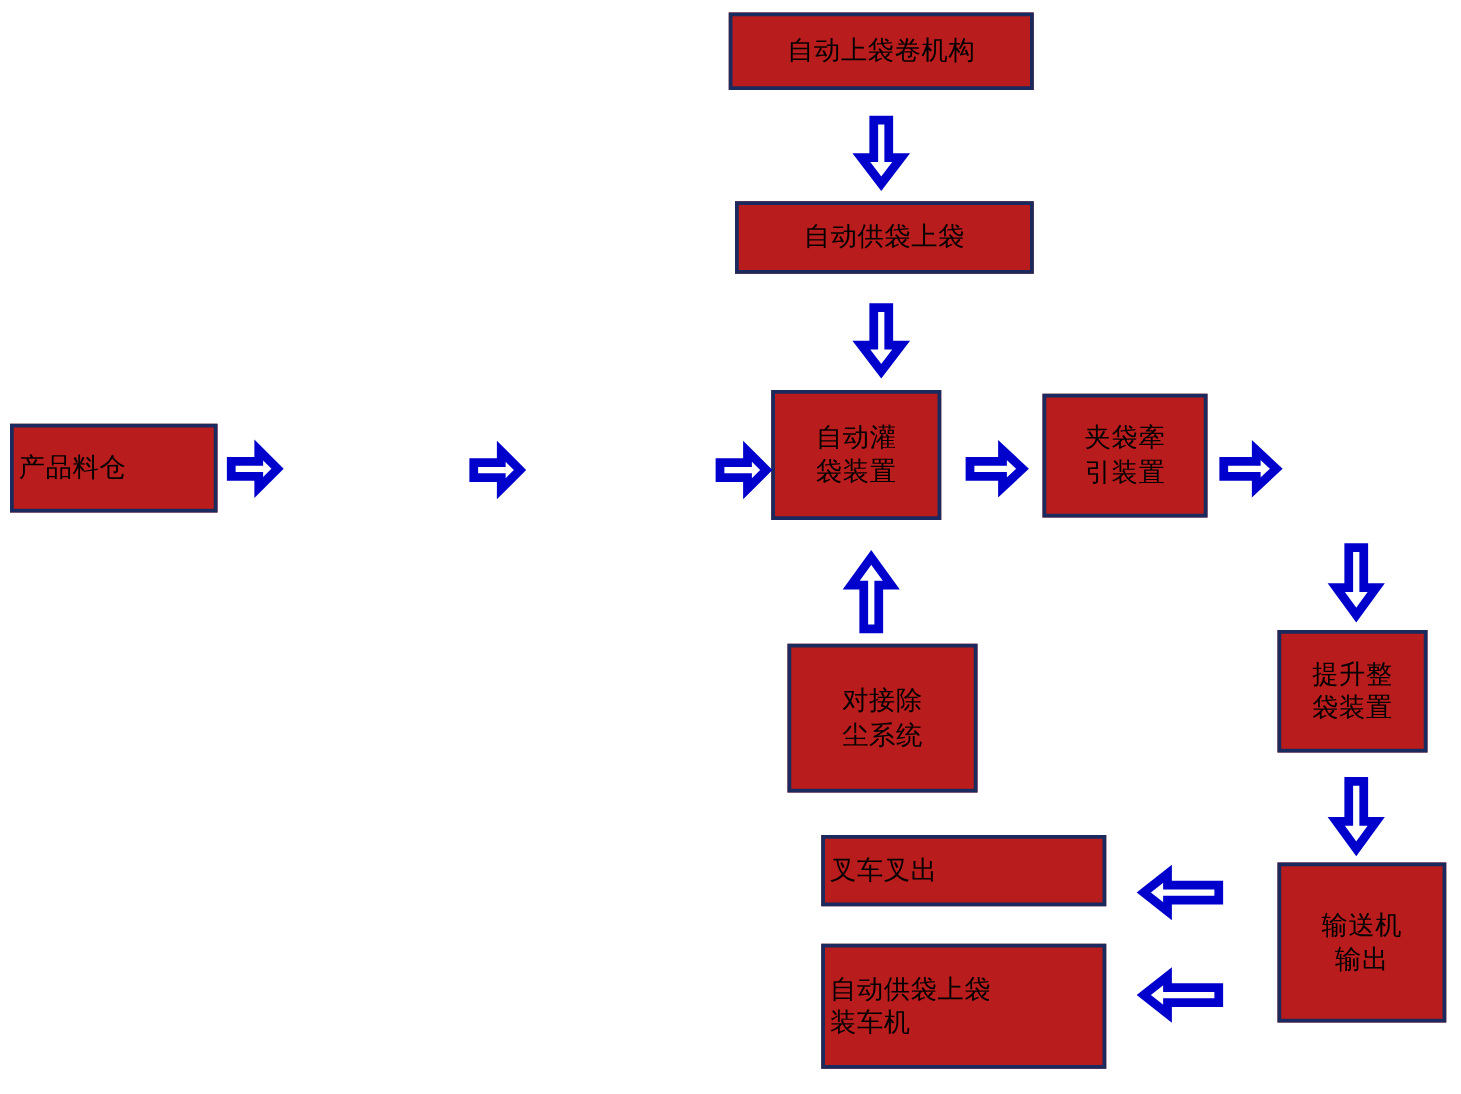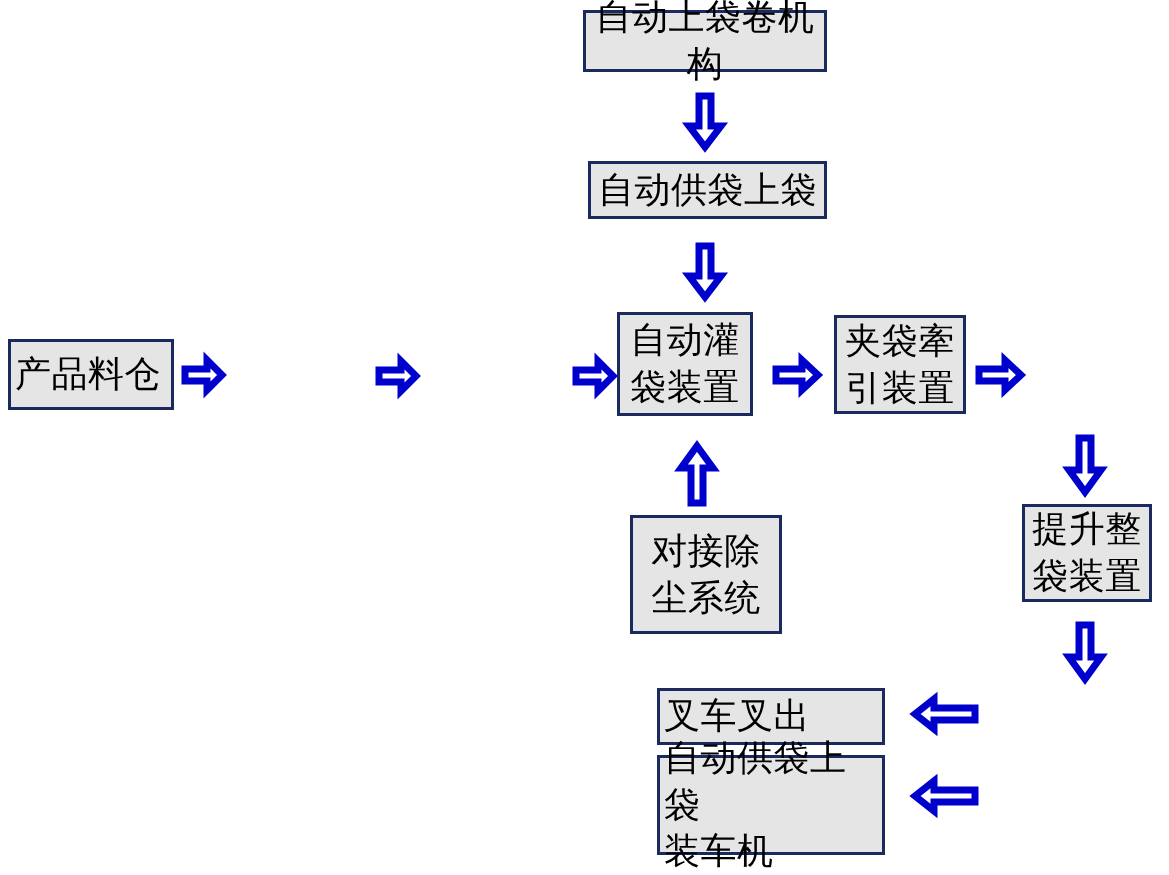--- a/index.html
+++ b/index.html
@@ -13,28 +13,28 @@
     width: 1169px;
     height: 875px;
     background: #ffffff;
     overflow: hidden;
     font-family: "DejaVu Serif", "Liberation Serif", serif;
   }
   .node {
     position: absolute;
     box-sizing: border-box;
     border: 3px solid #1b2a5e;
-    background: #e5e5e5;
+    background: #b91c1c;
     color: #000000;
     display: flex;
     align-items: center;
     justify-content: center;
     text-align: center;
     line-height: 1.30;
-    font-size: 36px;
+    font-size: 21px;
     letter-spacing: 0.5px;
     white-space: pre-line;
     padding: 0 4px;
   }
   .node.left-align {
     justify-content: flex-start;
     text-align: left;
   }
   .arrow {
     position: absolute;
@@ -64,25 +64,27 @@
   <div class="node" style="left:617px; top:312px; width:136px; height:104px;">自动灌
 袋装置</div>
 
   <div class="node" style="left:834px; top:315px; width:132px; height:99px;">夹袋牽
 引装置</div>
 
 
   <div class="node" style="left:630px; top:515px; width:152px; height:119px;">对接除
 尘系统</div>
 
-  <div class="node" style="left:1022px; top:504px; width:130px; height:98px;">提升整
+  <div class="node" style="left:1022px; top:504px; width:120px; height:98px;">提升整
 袋装置</div>
 
+  <div class="node" style="left:1022px; top:690px; width:135px; height:128px;">输送机
+输出</div>
 
-  <div class="node left-align" style="left:657px; top:688px; width:228px; height:57px;">叉车叉出</div>
+  <div class="node left-align" style="left:657px; top:668px; width:228px; height:57px;">叉车叉出</div>
 
   <div class="node left-align" style="left:657px; top:755px; width:228px; height:100px;">自动供袋上袋
 装车机</div>
 
   <div class="arrow" style="left:686px; top:92px; width:38px; height:58px;">
     <svg viewBox="0 0 38 58" width="38" height="58">
       <polygon points="13,4 25,4 25,34 35,34 19,55 3,34 13,34"></polygon>
     </svg>
   </div>
 

